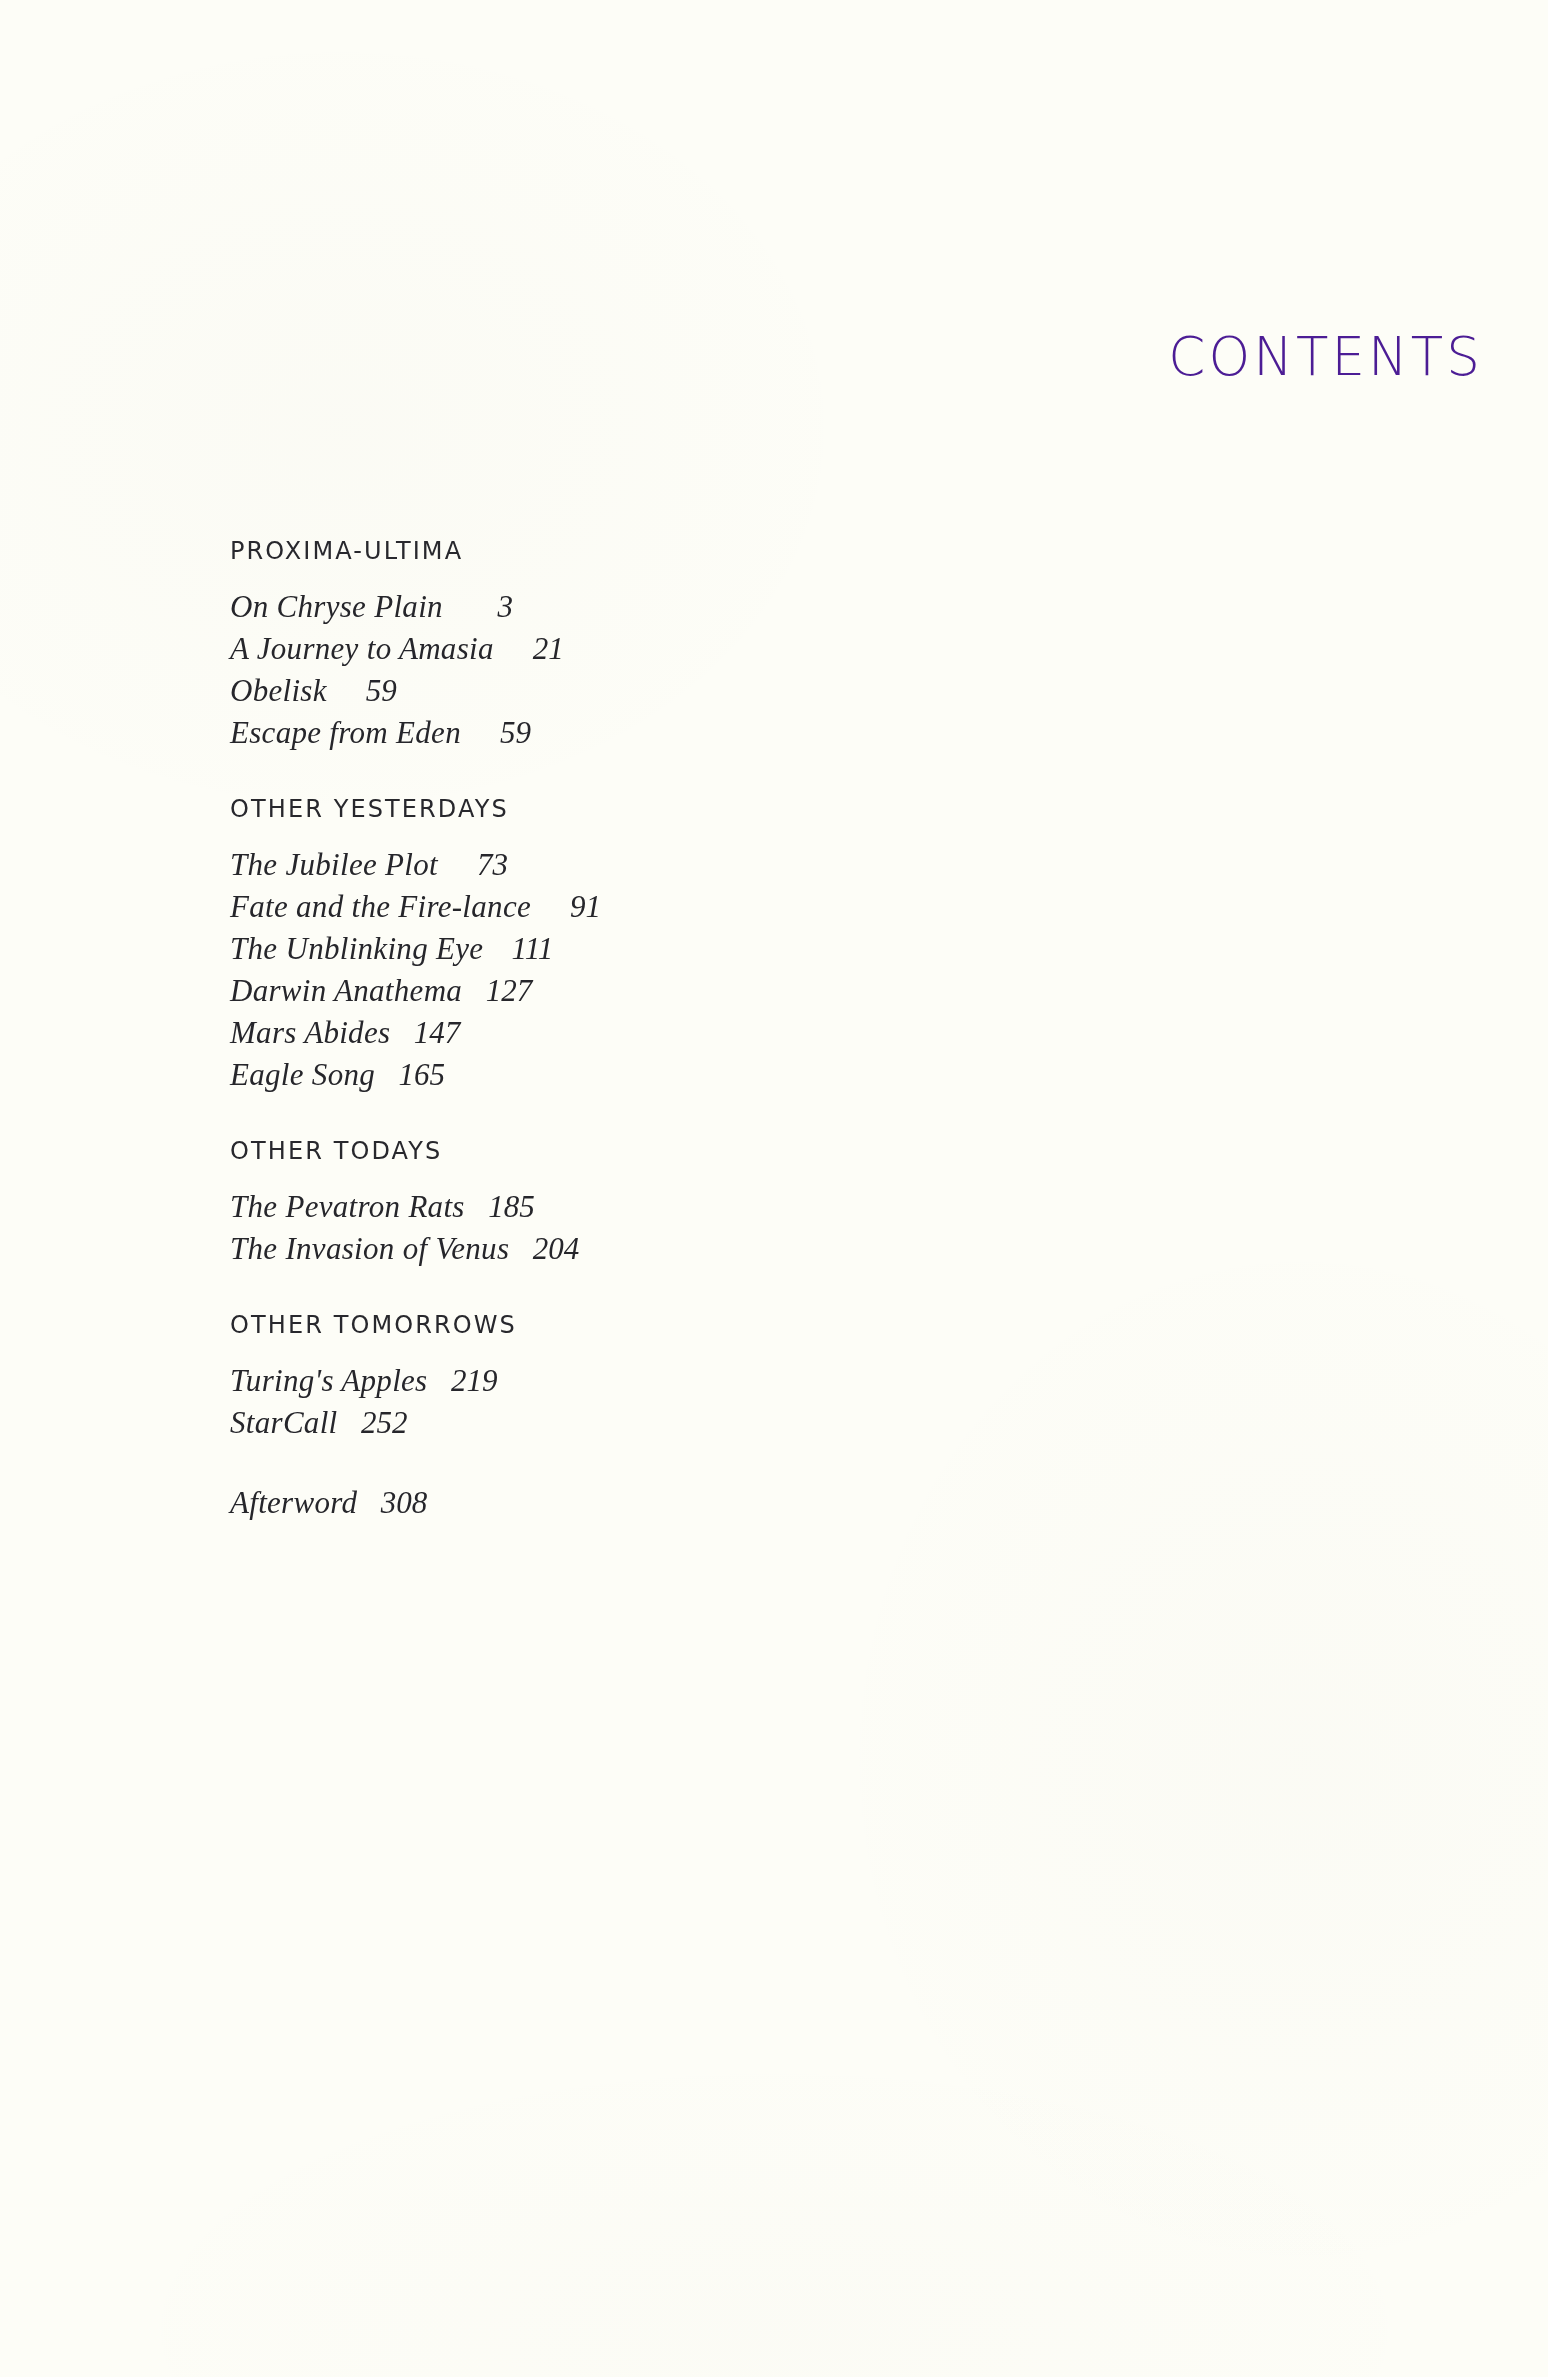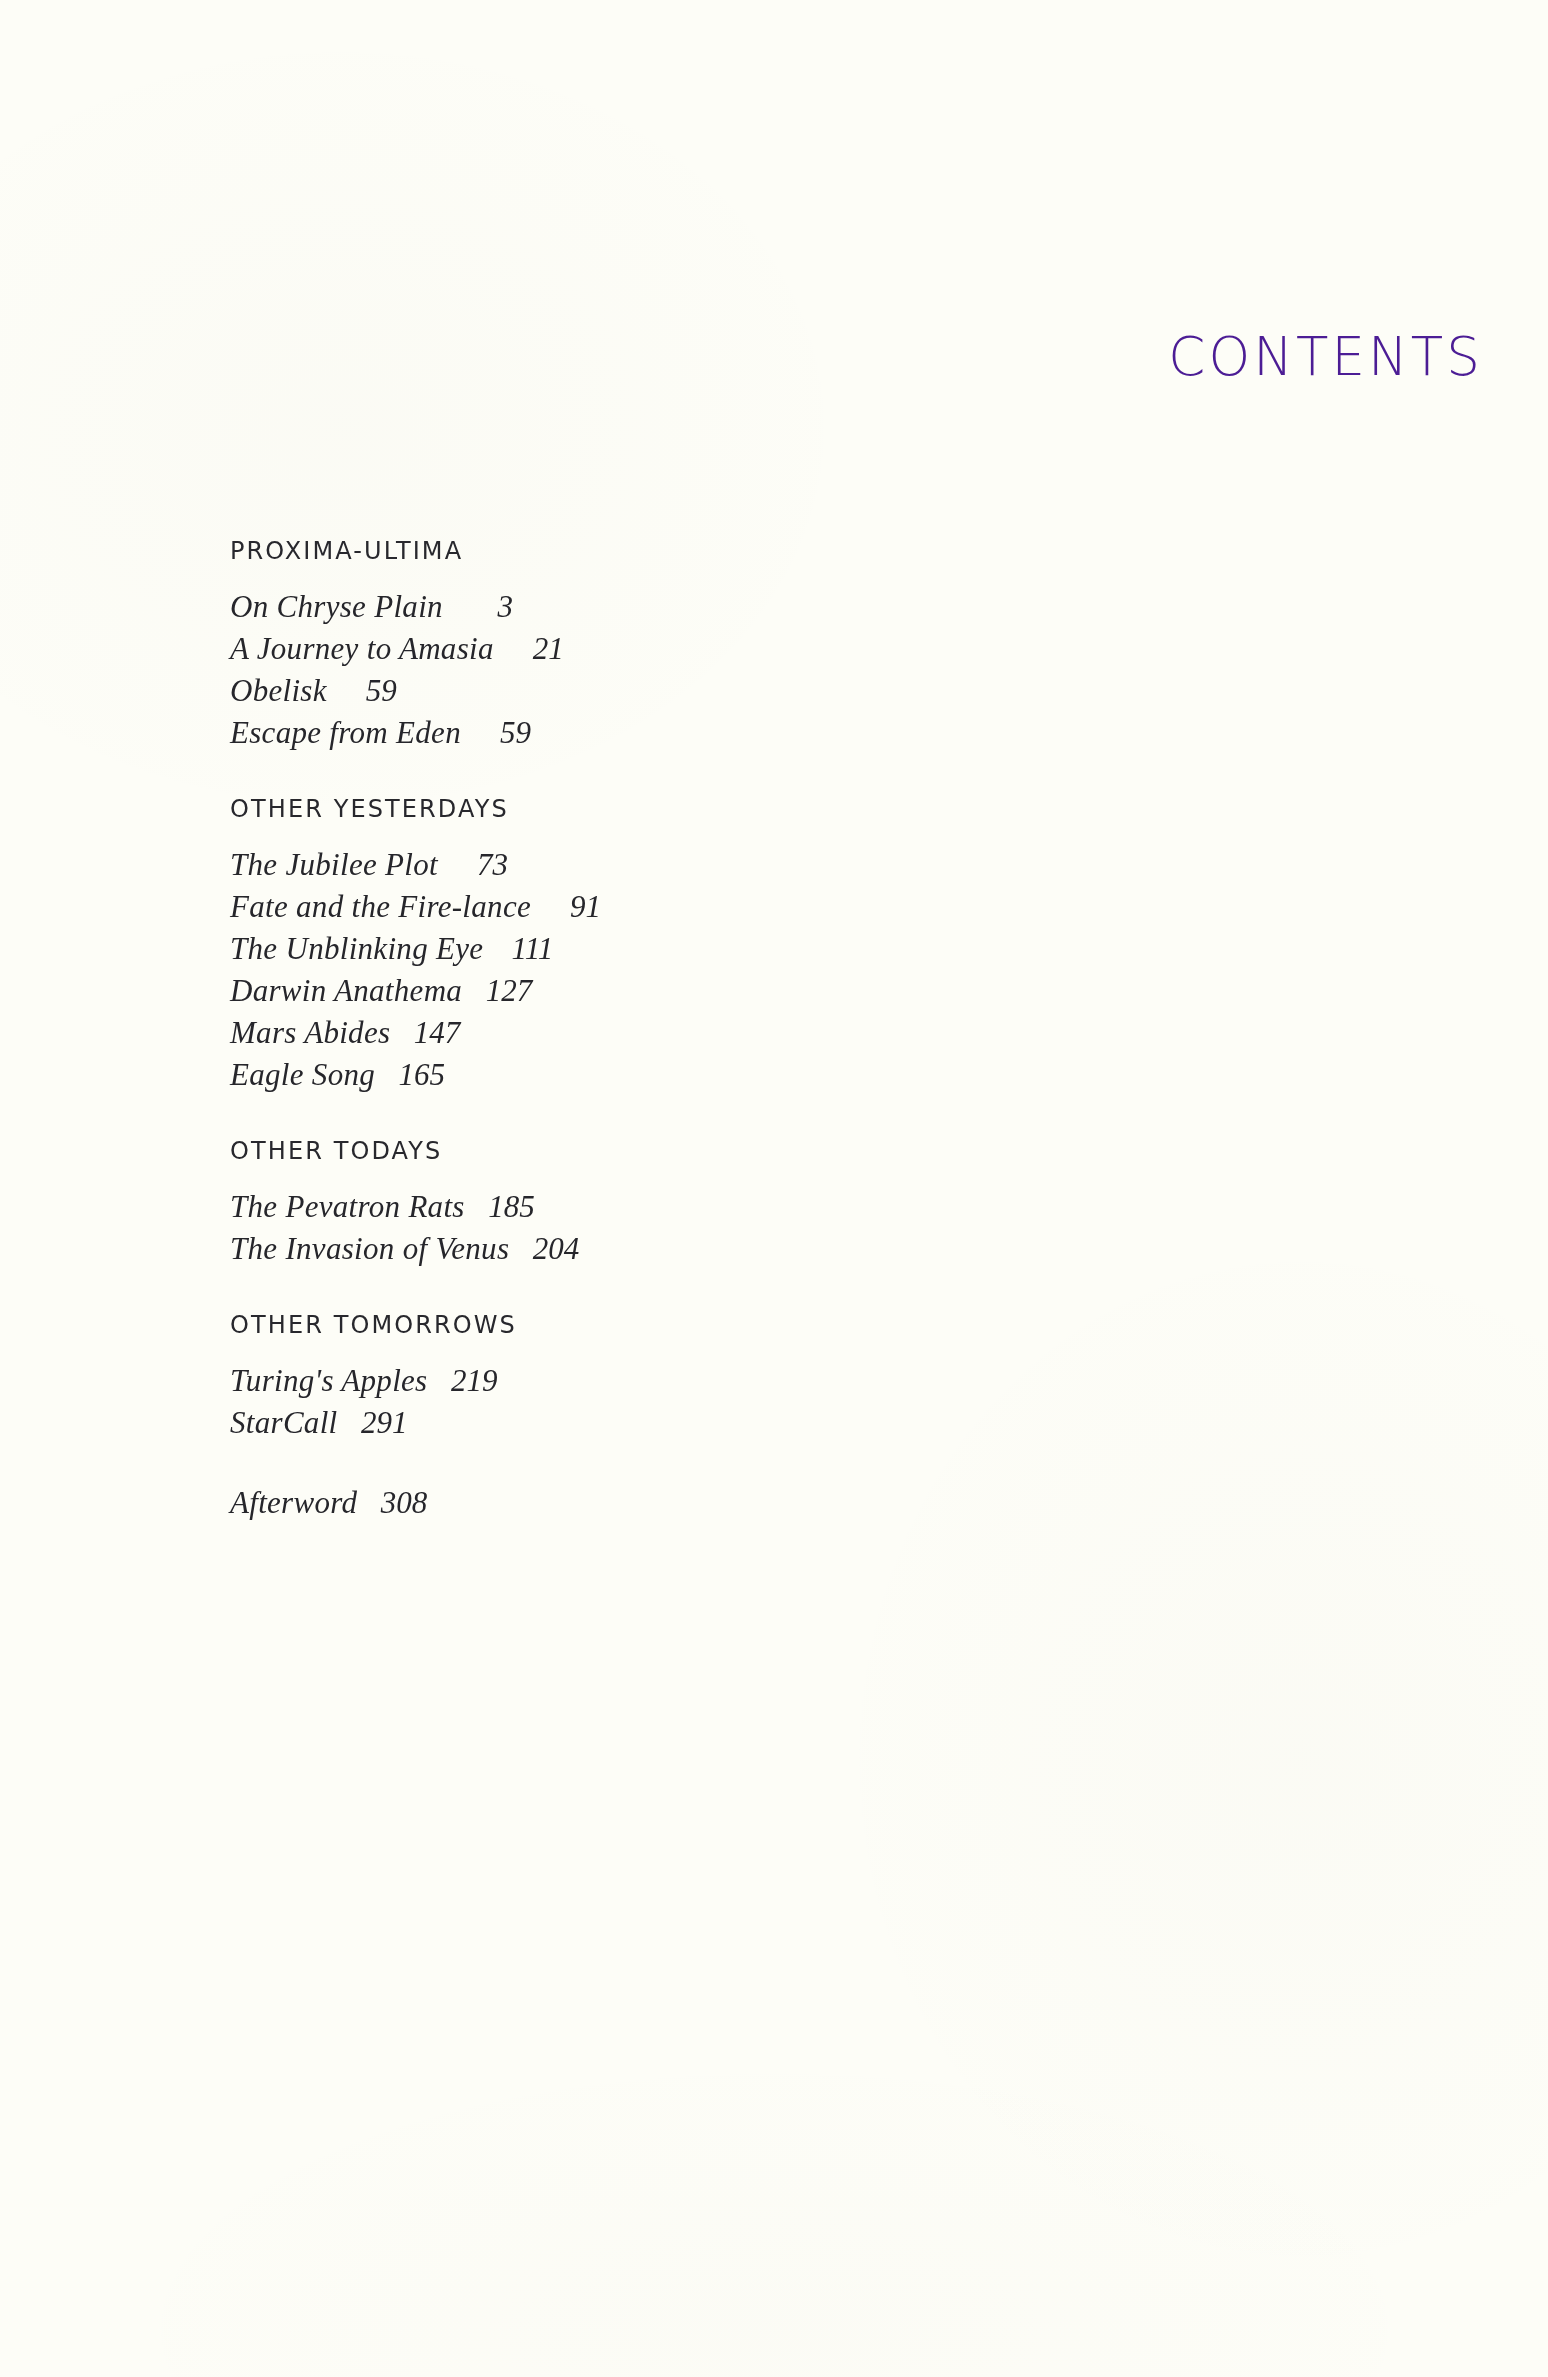--- a/index.html
+++ b/index.html
@@ -173,21 +173,21 @@
         </div>
       </div>
       <div class="section">
         <div class="section-header">OTHER TOMORROWS</div>
         <div class="entry">
           <span class="entry-title">Turing's Apples</span>
           <span class="entry-page">219</span>
         </div>
         <div class="entry">
           <span class="entry-title">StarCall</span>
-          <span class="entry-page">291</span>
+          <span class="entry-page">252</span>
         </div>
       </div>
       <div class="entry tail-entry">
         <span class="entry-title">Afterword</span>
         <span class="entry-page">308</span>
       </div>
     </div>
 
 </div>
 

